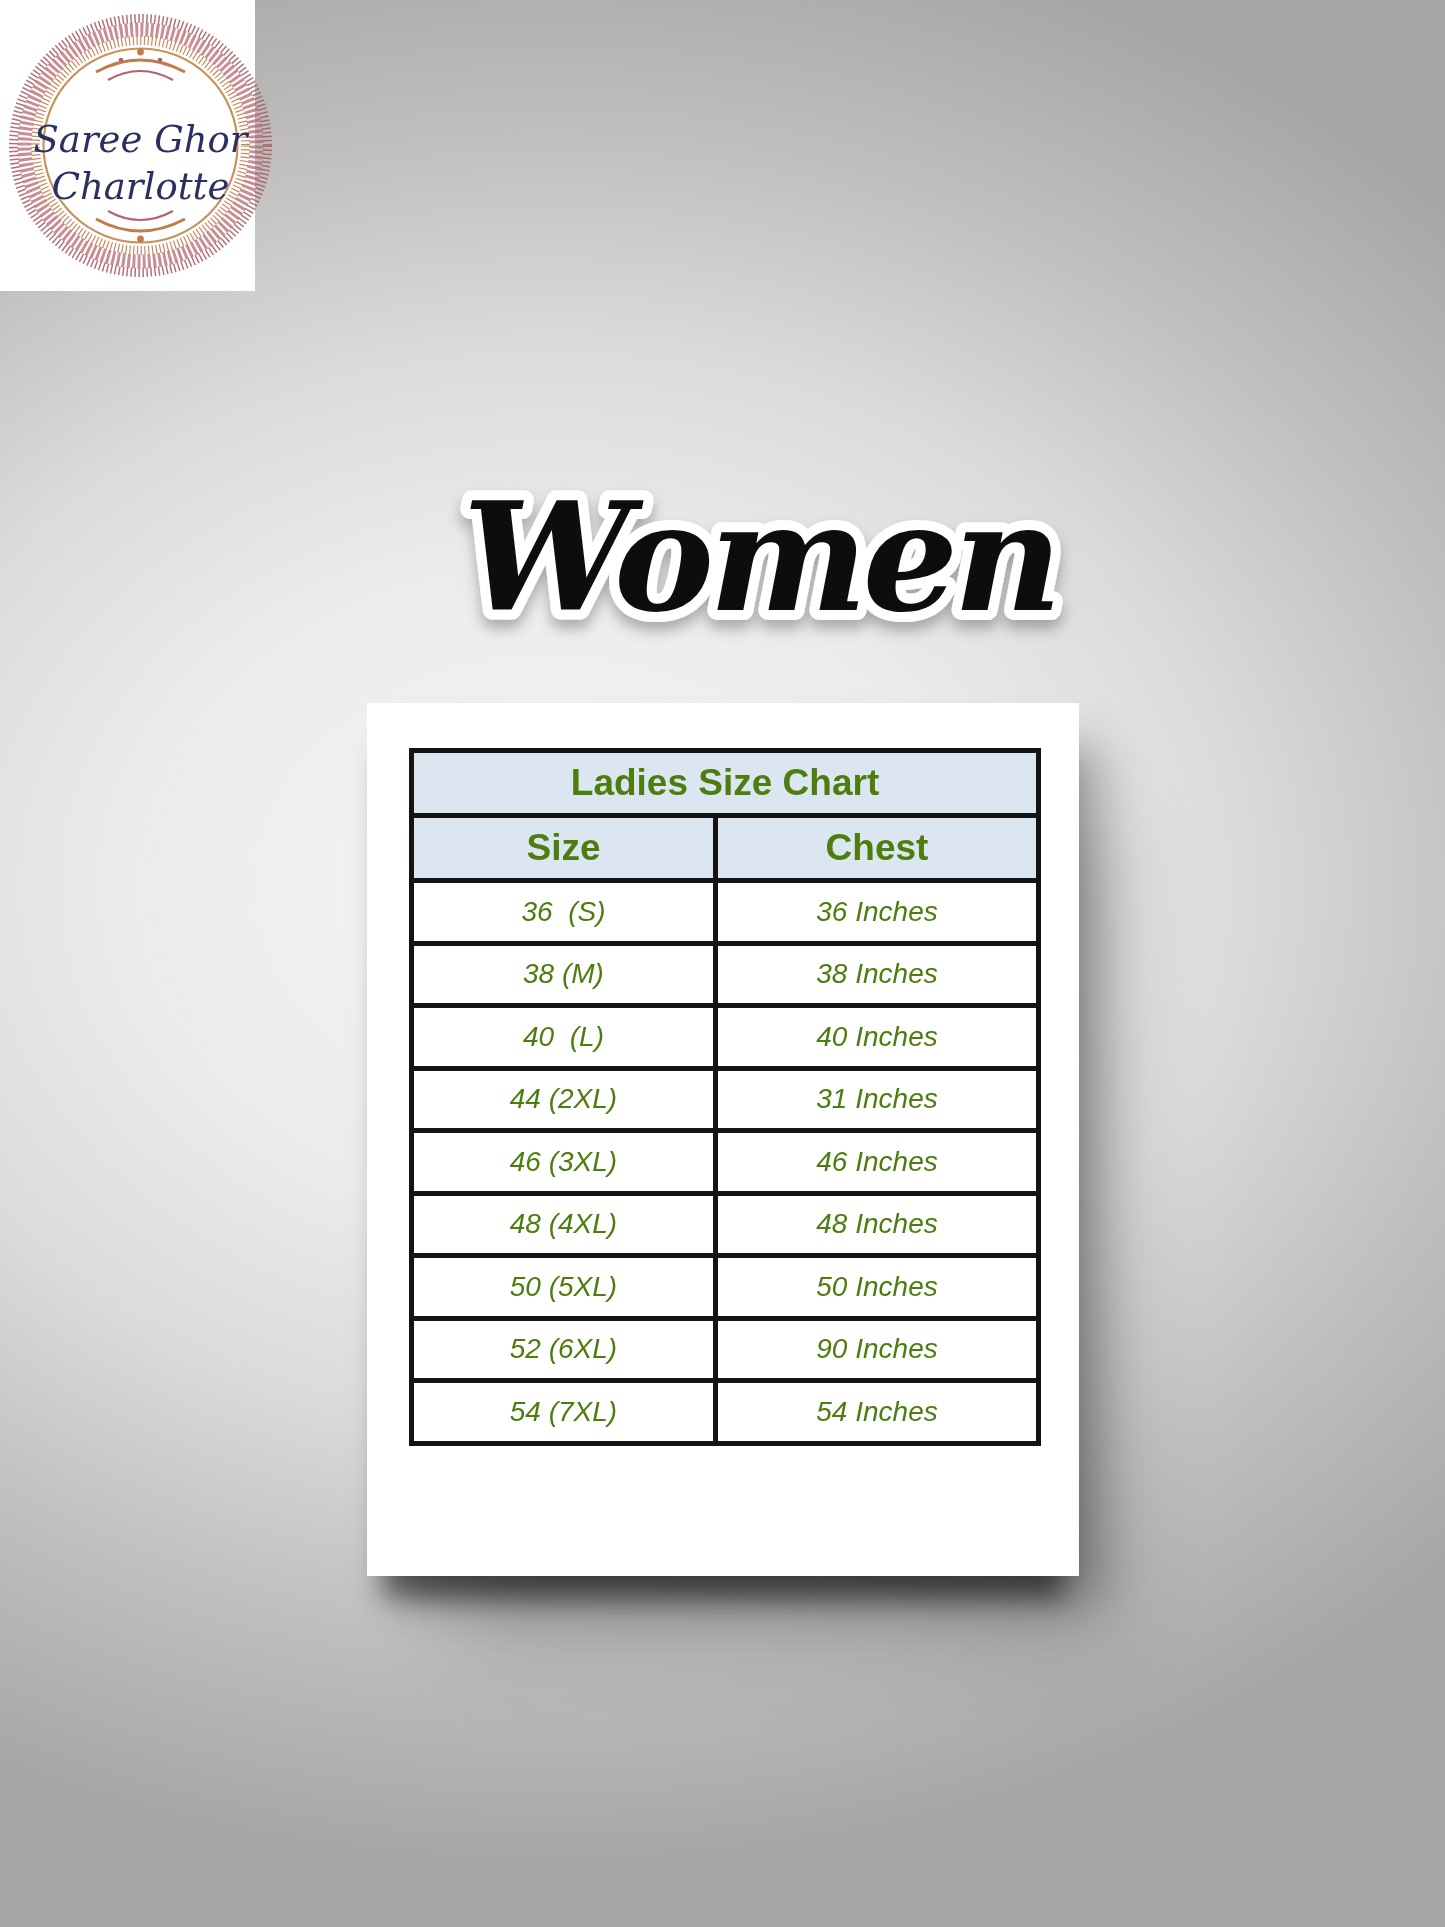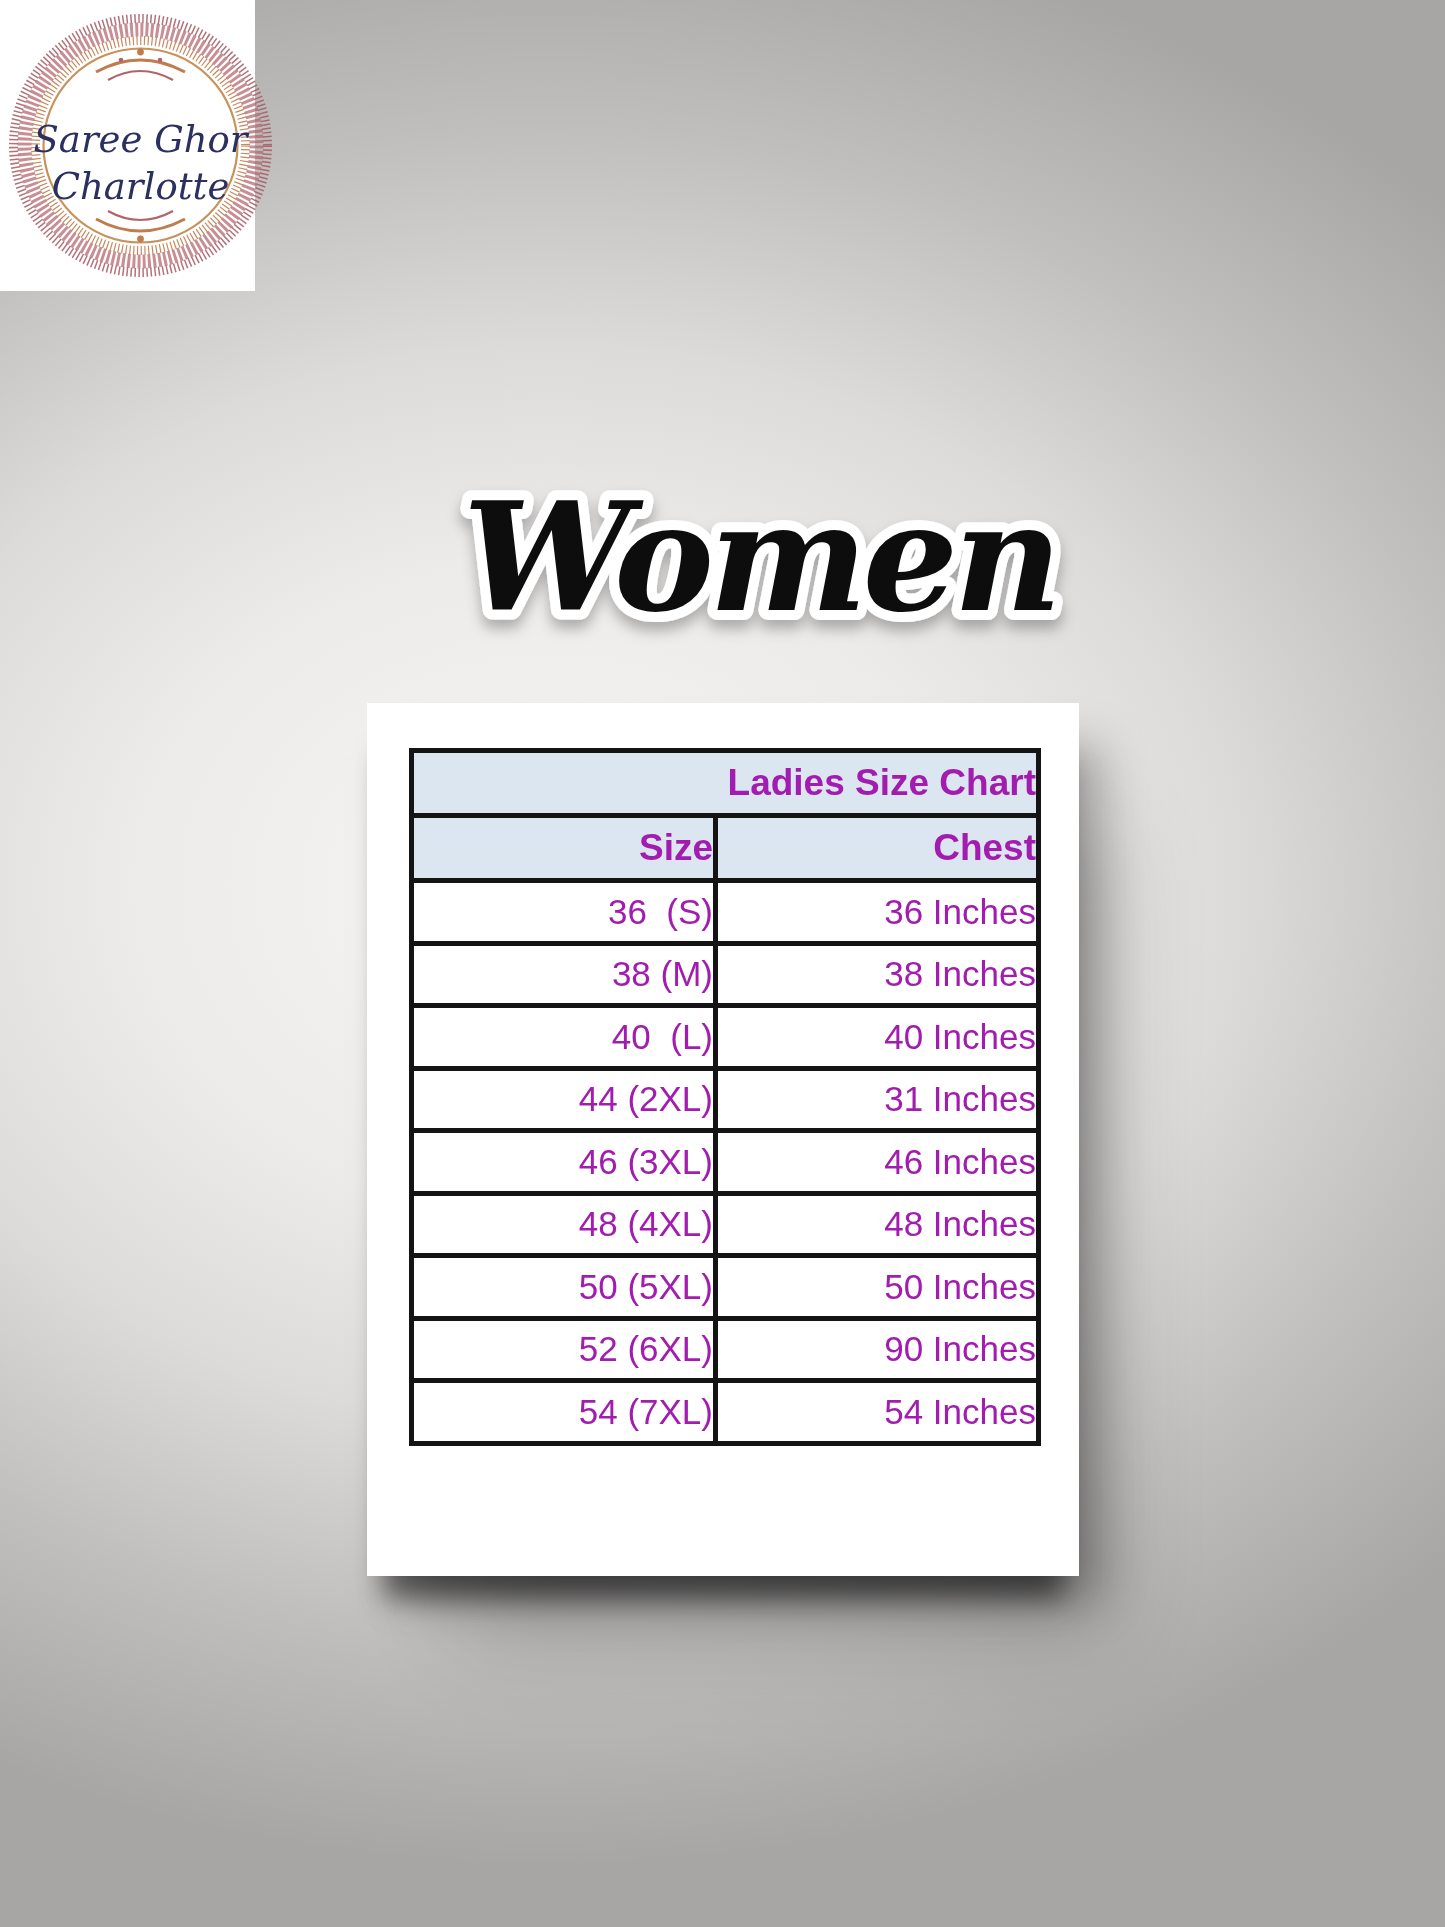--- a/index.html
+++ b/index.html
@@ -50,42 +50,43 @@
     left: 42px; top: 45px;
     width: 627px;
     border-collapse: collapse;
     table-layout: fixed;
   }
   table.size-table, table.size-table th, table.size-table td {
     border: 5px solid #141414;
   }
   table.size-table th, table.size-table td {
     padding: 0;
-    text-align: right;
+    text-align: center;
     vertical-align: middle;
-    color: #a21caf;
+    color: #4d7c0f;
     white-space: pre;
   }
   tr.title-row th {
     height: 60px;
     background: #dce6f1;
     font-size: 37px;
     font-weight: bold;
   }
   tr.header-row th {
     height: 60px;
     background: #dce6f1;
     font-size: 37px;
     font-weight: bold;
   }
   tr.data-row td {
     height: 57.5px;
     background: #ffffff;
-    font-size: 35px;
+    font-size: 28px;
     font-weight: normal;
+    font-style: italic;
   }
   col.c1 { width: 304px; }
   col.c2 { width: 323px; }
 </style>
 </head>
 <body>
 
 <div class="stage">
 
   <div class="logo-box">

